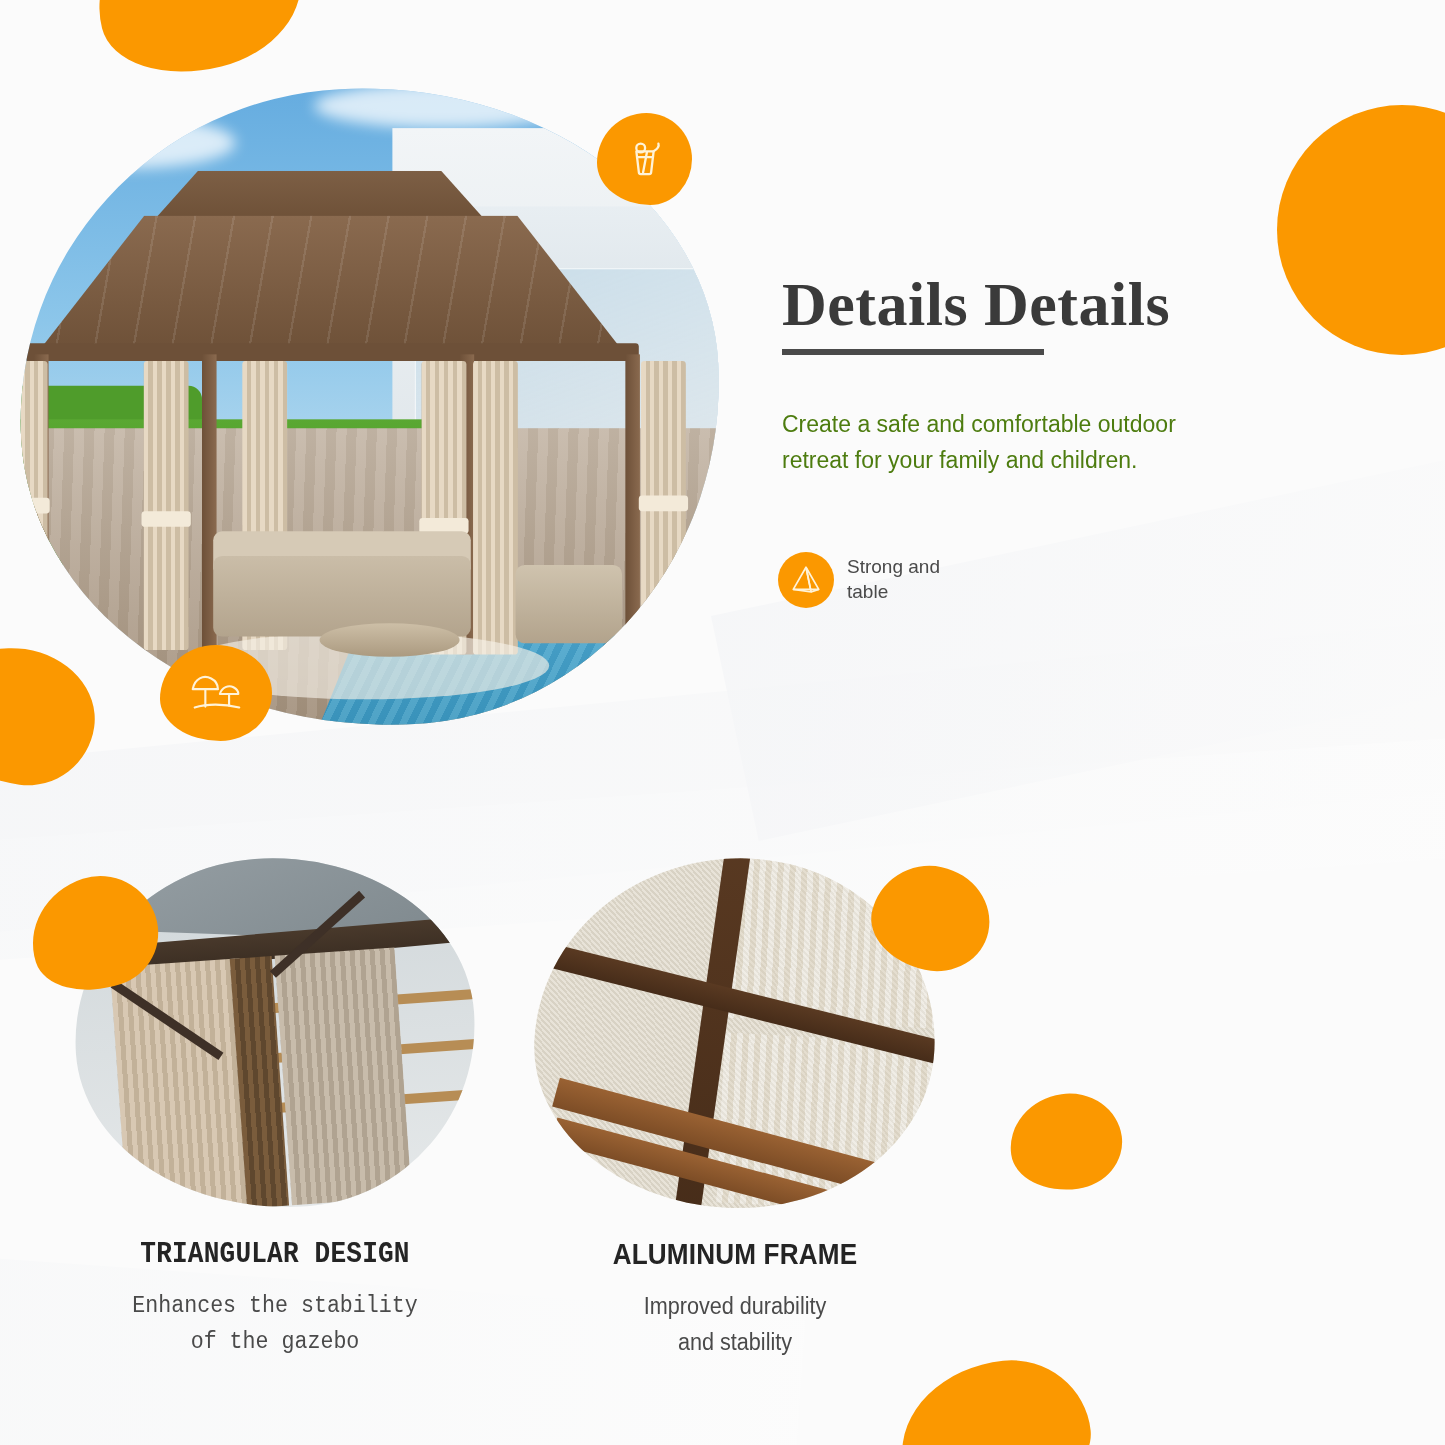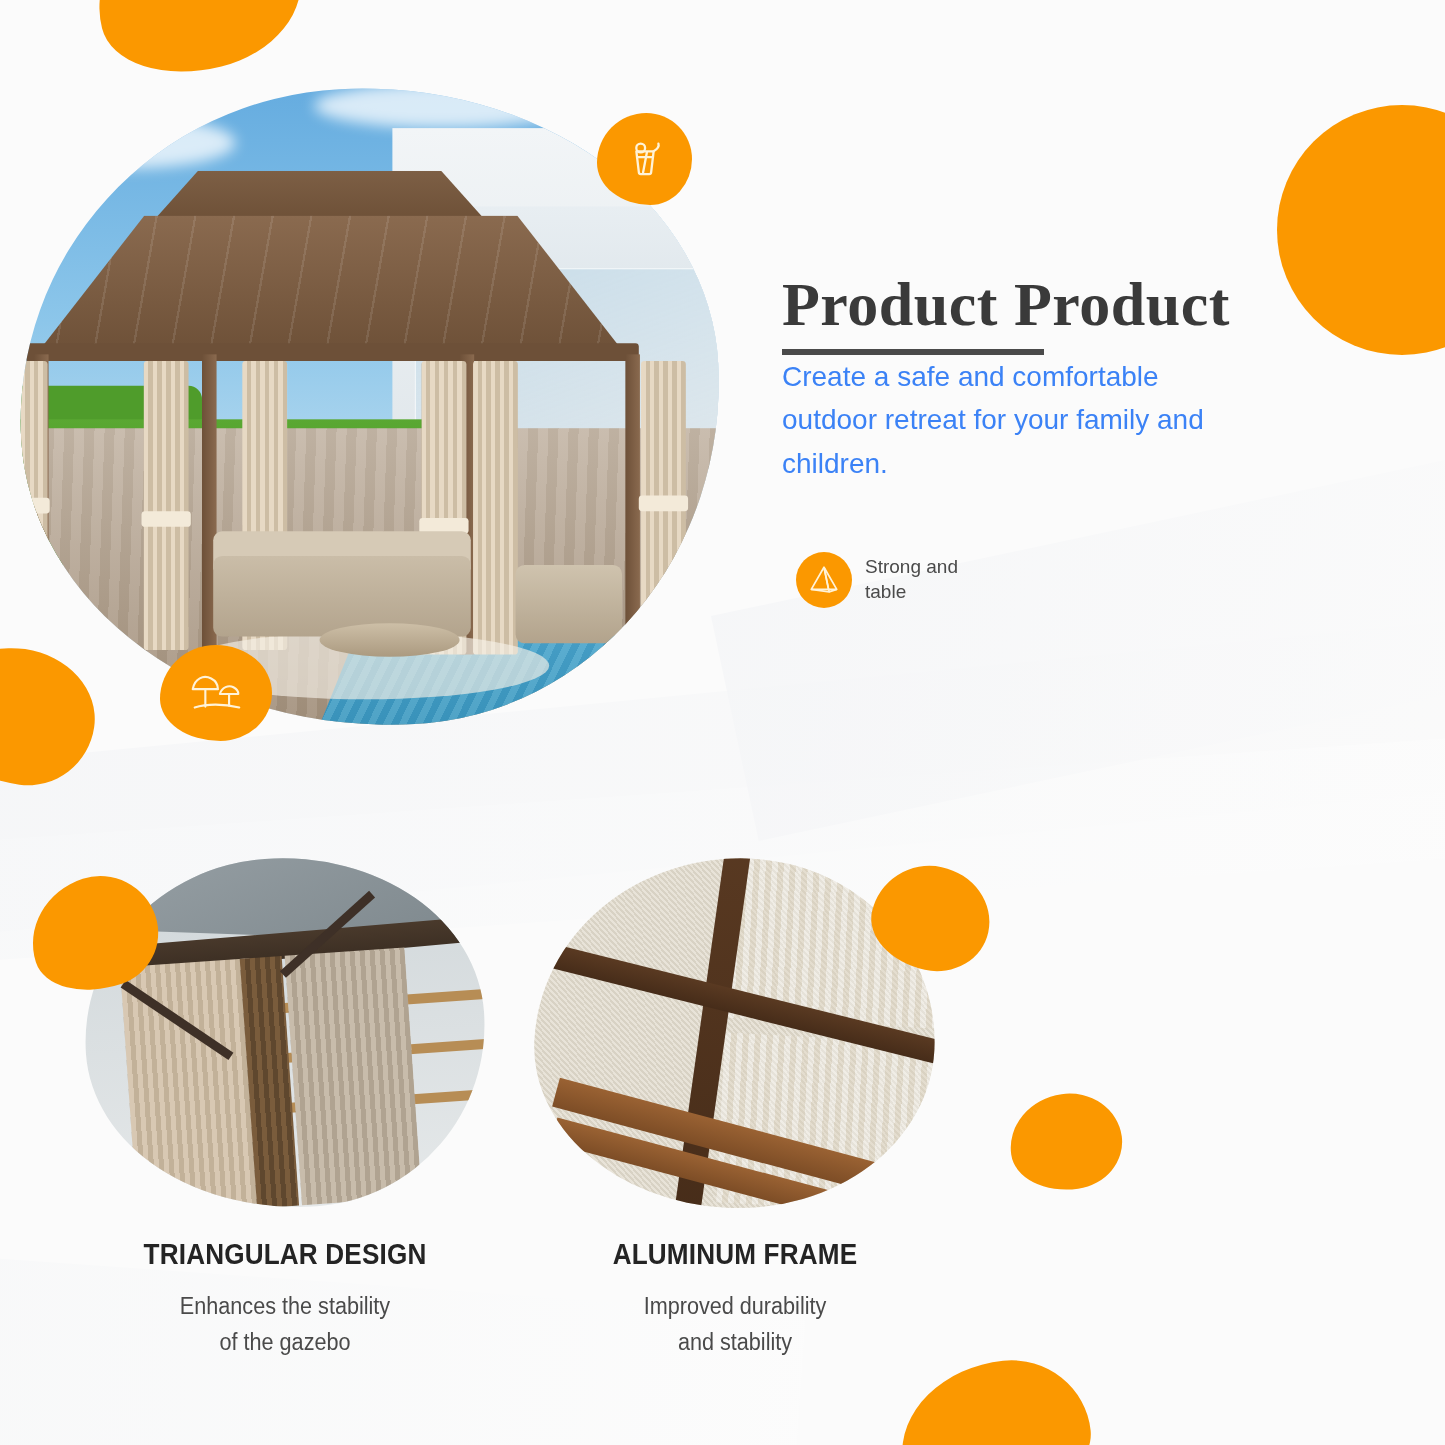--- a/index.html
+++ b/index.html
@@ -141,38 +141,38 @@
 
   
   .right-col { position:absolute; left:782px; top:272px; width:620px; }
   .title {
     font-family:"Liberation Serif", serif;
     font-size:62px; font-weight:700; color:#3a3a3a; letter-spacing:.5px;
     line-height:1.05;
   }
   .title-rule { width:262px; height:6px; background:#4a4a4a; margin-top:12px; }
   .subtitle {
-    font-size:28px; line-height:1.55; color:#3b82f6;
+    margin-top:52px; font-size:23px; line-height:1.55; color:#4d7c0f;
     max-width:430px;
   }
 
   
-  .features { position:absolute; left:796px; top:552px; width:640px;
+  .features { position:absolute; left:778px; top:552px; width:640px;
     display:flex; gap:24px;flex-direction:column; }
   .feature { display:flex; align-items:center; gap:13px; }
   .feat-icon {
     width:56px; height:56px; border-radius:50%; background:#fb9800;
     display:flex; align-items:center; justify-content:center; flex:0 0 56px;
   }
   .feat-label { font-size:19px; line-height:1.3; color:#4a4a4a; white-space:pre-line; }
 
   
   .panels { position:absolute; left:0; top:858px; width:1445px; height:560px; }
   .panel { position:absolute; width:420px; }
-  .panel.p1 { left:85px; }
+  .panel.p1 { left:75px;font-family:Liberation Mono, monospace; }
   .panel.p2 { left:535px; }
   .panel.p3 { left:1000px; }
 
   .shot { position:relative; width:400px; height:350px; overflow:hidden; }
   .shot.s1 { border-radius:48% 52% 45% 55% / 52% 48% 52% 48%; transform:rotate(-4deg); }
   .shot.s2 { border-radius:52% 48% 50% 50% / 55% 52% 48% 45%; transform:rotate(3deg); }
   .shot.s3 { border-radius:46% 54% 48% 52% / 50% 46% 54% 50%; transform:rotate(-2deg); }
   .shot-inner { position:absolute; inset:-20px; }
 
   
@@ -298,21 +298,21 @@
     <svg width="62" height="48" viewBox="0 0 64 48" fill="none" stroke="#fff3d8" stroke-width="2.2" stroke-linecap="round" stroke-linejoin="round">
       <path d="M8 20 C10 9, 19 5, 27 9 C32 11.5, 34 15.5, 34 20 Z"></path>
       <path d="M21 20 L21 38"></path>
       <path d="M36 25 C38 18, 45 15.5, 50 18 C53.5 19.8, 55 22, 55 25 Z"></path>
       <path d="M45.5 25 L45.5 37"></path>
       <path d="M10 39 C22 35, 40 35, 56 39"></path>
     </svg>
   </div>
 
   <div class="right-col">
-    <div class="title">Product Product</div>
+    <div class="title">Details Details</div>
     <div class="title-rule"></div>
     <div class="subtitle">Create a safe and comfortable outdoor retreat for your family and children.</div>
   </div>
 
   <div class="features">
 
     <div class="feature">
       <div class="feat-icon">
         <svg width="34" height="34" viewBox="0 0 40 40" fill="none" stroke="#fff3d8" stroke-width="2" stroke-linejoin="round">
           <path d="M20 5 L35 31 L5 31 Z"></path>

